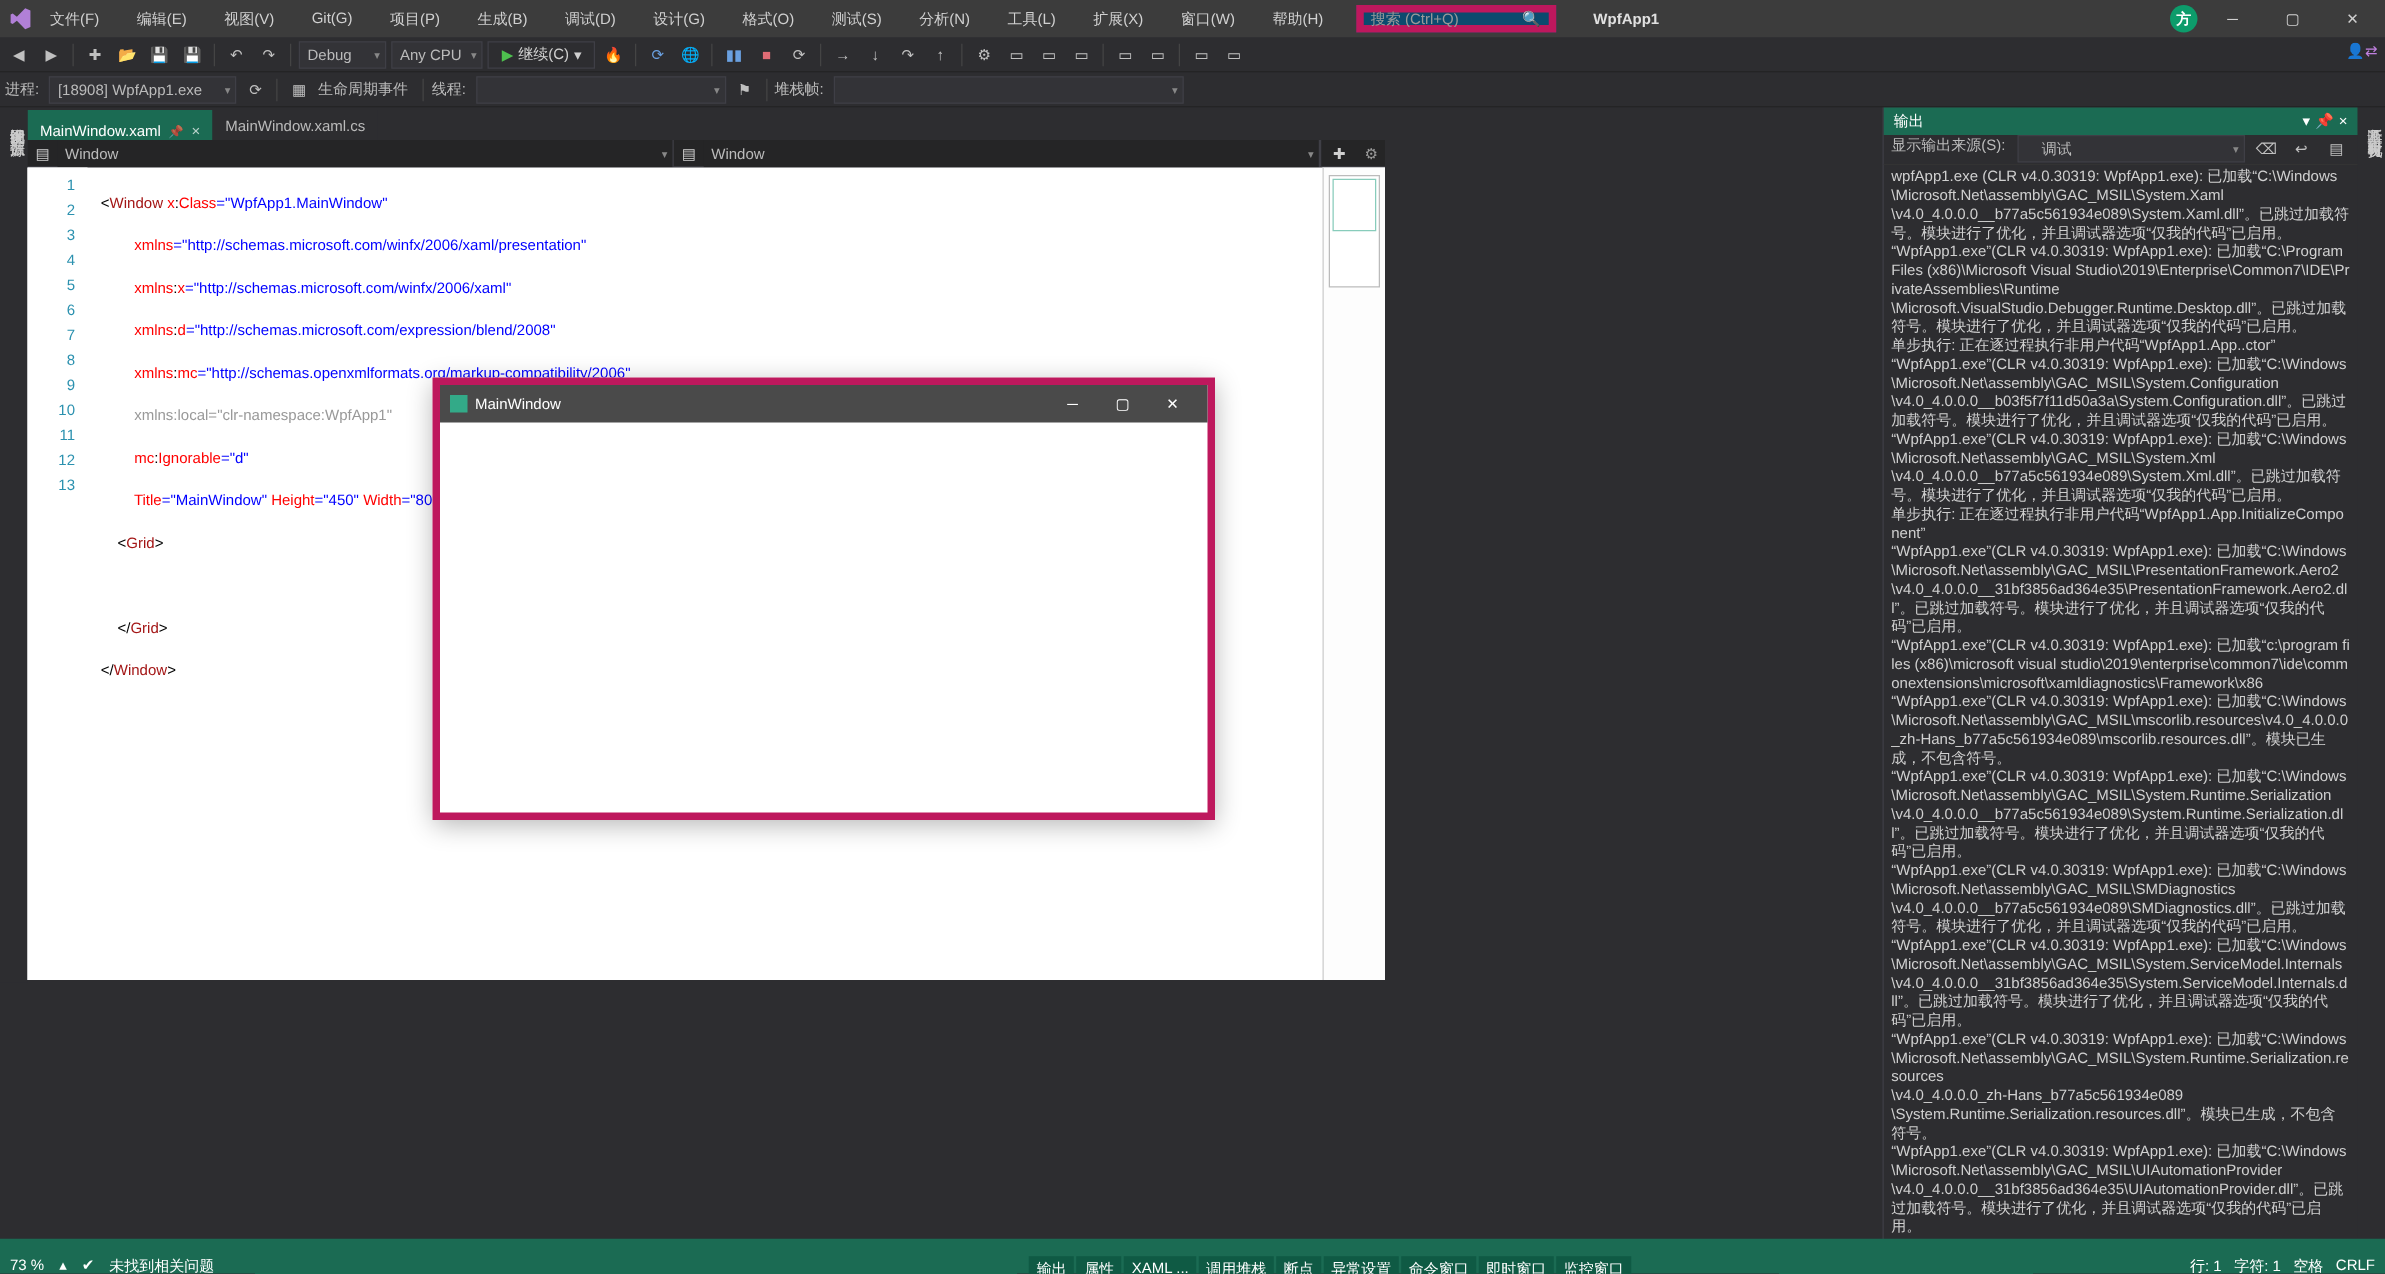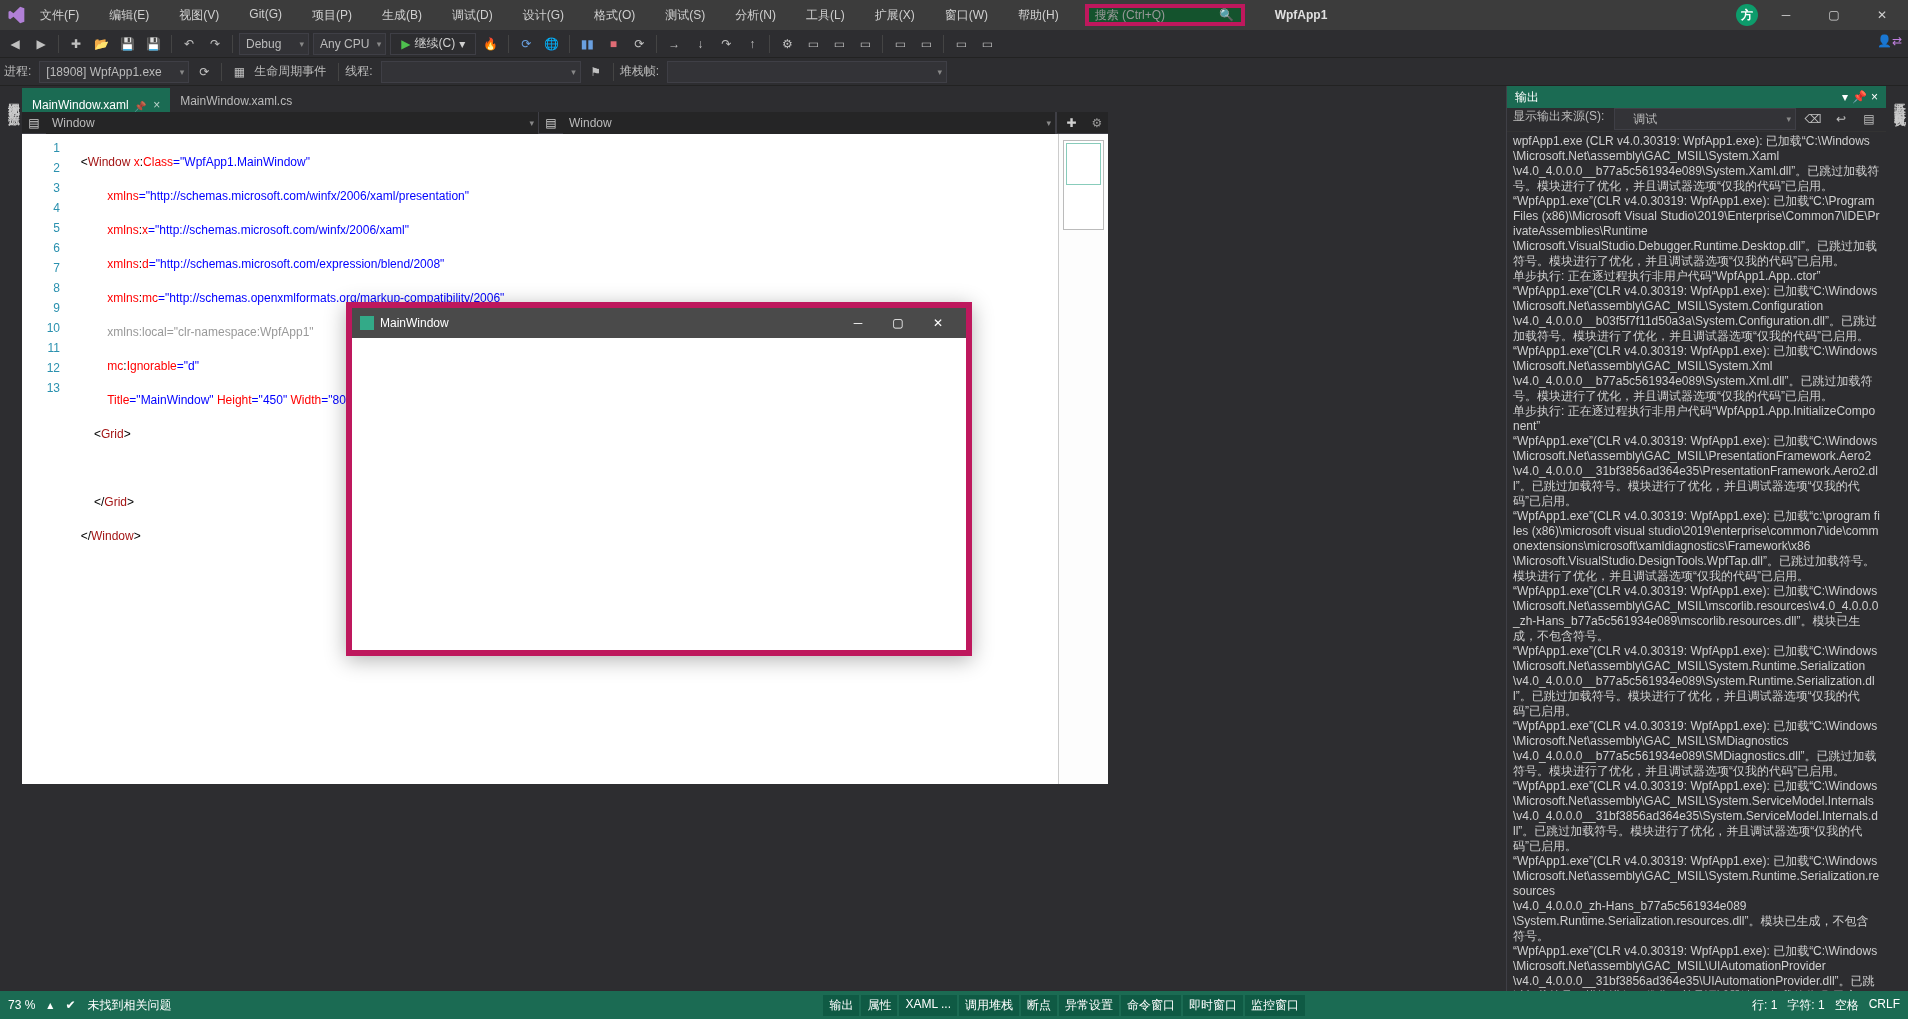--- a/index.html
+++ b/index.html
@@ -4,21 +4,21 @@
 <style>
 * { margin:0; padding:0; box-sizing:border-box; font-family:"Microsoft YaHei","Segoe UI",sans-serif; font-size:12px; }
 body { background:#2d2d30; color:#d0d0d0; width:1908px; height:1019px; overflow:hidden; position:relative; }
 
 
 .titlebar { height:30px; background:#3c3c3c; display:flex; align-items:center; padding:0 6px; }
 .vs-logo { width:20px; height:20px; margin-right:8px; }
 .vs-logo svg { width:100%; height:100%; }
 .menubar { display:flex; gap:18px; }
 .menubar span { padding:4px 6px; cursor:default; }
-.searchbox { margin-left:20px; width:160px; height:22px; background:#14532d; border:4px solid #be185d; padding:2px 6px; color:#999; display:flex; align-items:center; position:relative; }
+.searchbox { margin-left:20px; width:160px; height:22px; background:#0c4a6e; border:6px solid #be185d; padding:2px 6px; color:#999; display:flex; align-items:center; position:relative; }
 .searchbox .mag { position:absolute; right:6px; }
 .app-name { margin-left:30px; font-weight:bold; color:#e0e0e0; }
 .title-right { margin-left:auto; display:flex; align-items:center; gap:8px; }
 .avatar { width:22px; height:22px; border-radius:50%; background:#0d9c6b; color:#fff; display:flex; align-items:center; justify-content:center; font-weight:bold; }
 .win-btn { width:40px; height:28px; display:flex; align-items:center; justify-content:center; }
 
 
 .toolbar { height:28px; background:#2d2d30; border-bottom:1px solid #222; display:flex; align-items:center; padding:0 4px; gap:4px; }
 .tbtn { width:22px; height:22px; display:flex; align-items:center; justify-content:center; color:#c0c0c0; }
 .tsep { width:1px; height:18px; background:#444; margin:0 2px; }
@@ -74,21 +74,21 @@
 .out-head .tools { display:flex; gap:4px; }
 .out-sub { height:24px; display:flex; align-items:flex-start; padding:0 6px; gap:6px; border-bottom:1px solid #333; }
 .out-sub .combo { flex:1; max-width:220px;padding-left:18px; }
 .out-body { flex:1; overflow:hidden; padding:2px 6px; font-family:"NSimSun",Consolas,monospace; font-size:11px; color:#d0d0d0; line-height:1.25; }
 .out-body div { white-space:pre-wrap; word-break:break-all; }
 
 
 .right-rail { position:absolute; right:0; top:86px; width:22px; height:700px; writing-mode:vertical-rl; display:flex; gap:10px; padding-top:8px; color:#ccc; font-size:11px; }
 
 
-.statusbar { position:absolute; bottom:0; left:0; right:0; height:22px; background:#1b6b53; color:#fff; display:flex; align-items:center; padding:14px 8px; gap:12px; font-size:11px; }
+.statusbar { position:absolute; bottom:0; left:0; right:0; height:22px; background:#1b6b53; color:#fff; display:flex; align-items:flex-start; padding:14px 8px; gap:12px; font-size:11px; }
 .statusbar .right { margin-left:auto; display:flex; gap:10px; }
 .status-mid-tabs { display:flex; gap:2px; }
 .status-mid-tabs span { background:#0f5a44; padding:2px 6px; }
 
 
 .liveshare { position:absolute; right:6px; top:34px; color:#c080e0; }
 
 .dropdown-checklist{width:24px;display:flex;align-items:center;justify-content:center;}
 </style>
 </head>
@@ -288,21 +288,20 @@
       <div>\Microsoft.VisualStudio.Debugger.Runtime.Desktop.dll”。已跳过加载符号。模块进行了优化，并且调试器选项“仅我的代码”已启用。</div>
       <div>单步执行: 正在逐过程执行非用户代码“WpfApp1.App..ctor”</div>
       <div>“WpfApp1.exe”(CLR v4.0.30319: WpfApp1.exe): 已加载“C:\Windows\Microsoft.Net\assembly\GAC_MSIL\System.Configuration</div>
       <div>\v4.0_4.0.0.0__b03f5f7f11d50a3a\System.Configuration.dll”。已跳过加载符号。模块进行了优化，并且调试器选项“仅我的代码”已启用。</div>
       <div>“WpfApp1.exe”(CLR v4.0.30319: WpfApp1.exe): 已加载“C:\Windows\Microsoft.Net\assembly\GAC_MSIL\System.Xml</div>
       <div>\v4.0_4.0.0.0__b77a5c561934e089\System.Xml.dll”。已跳过加载符号。模块进行了优化，并且调试器选项“仅我的代码”已启用。</div>
       <div>单步执行: 正在逐过程执行非用户代码“WpfApp1.App.InitializeComponent”</div>
       <div>“WpfApp1.exe”(CLR v4.0.30319: WpfApp1.exe): 已加载“C:\Windows\Microsoft.Net\assembly\GAC_MSIL\PresentationFramework.Aero2</div>
       <div>\v4.0_4.0.0.0__31bf3856ad364e35\PresentationFramework.Aero2.dll”。已跳过加载符号。模块进行了优化，并且调试器选项“仅我的代码”已启用。</div>
       <div>“WpfApp1.exe”(CLR v4.0.30319: WpfApp1.exe): 已加载“c:\program files (x86)\microsoft visual studio\2019\enterprise\common7\ide\commonextensions\microsoft\xamldiagnostics\Framework\x86</div>
-      <div>\Microsoft.VisualStudio.DesignTools.WpfTap.dll”。已跳过加载符号。模块进行了优化，并且调试器选项“仅我的代码”已启用。</div>
       <div>“WpfApp1.exe”(CLR v4.0.30319: WpfApp1.exe): 已加载“C:\Windows\Microsoft.Net\assembly\GAC_MSIL\mscorlib.resources\v4.0_4.0.0.0_zh-Hans_b77a5c561934e089\mscorlib.resources.dll”。模块已生成，不包含符号。</div>
       <div>“WpfApp1.exe”(CLR v4.0.30319: WpfApp1.exe): 已加载“C:\Windows\Microsoft.Net\assembly\GAC_MSIL\System.Runtime.Serialization</div>
       <div>\v4.0_4.0.0.0__b77a5c561934e089\System.Runtime.Serialization.dll”。已跳过加载符号。模块进行了优化，并且调试器选项“仅我的代码”已启用。</div>
       <div>“WpfApp1.exe”(CLR v4.0.30319: WpfApp1.exe): 已加载“C:\Windows\Microsoft.Net\assembly\GAC_MSIL\SMDiagnostics</div>
       <div>\v4.0_4.0.0.0__b77a5c561934e089\SMDiagnostics.dll”。已跳过加载符号。模块进行了优化，并且调试器选项“仅我的代码”已启用。</div>
       <div>“WpfApp1.exe”(CLR v4.0.30319: WpfApp1.exe): 已加载“C:\Windows\Microsoft.Net\assembly\GAC_MSIL\System.ServiceModel.Internals</div>
       <div>\v4.0_4.0.0.0__31bf3856ad364e35\System.ServiceModel.Internals.dll”。已跳过加载符号。模块进行了优化，并且调试器选项“仅我的代码”已启用。</div>
       <div>“WpfApp1.exe”(CLR v4.0.30319: WpfApp1.exe): 已加载“C:\Windows\Microsoft.Net\assembly\GAC_MSIL\System.Runtime.Serialization.resources</div>
       <div>\v4.0_4.0.0.0_zh-Hans_b77a5c561934e089</div>
       <div>\System.Runtime.Serialization.resources.dll”。模块已生成，不包含符号。</div>

